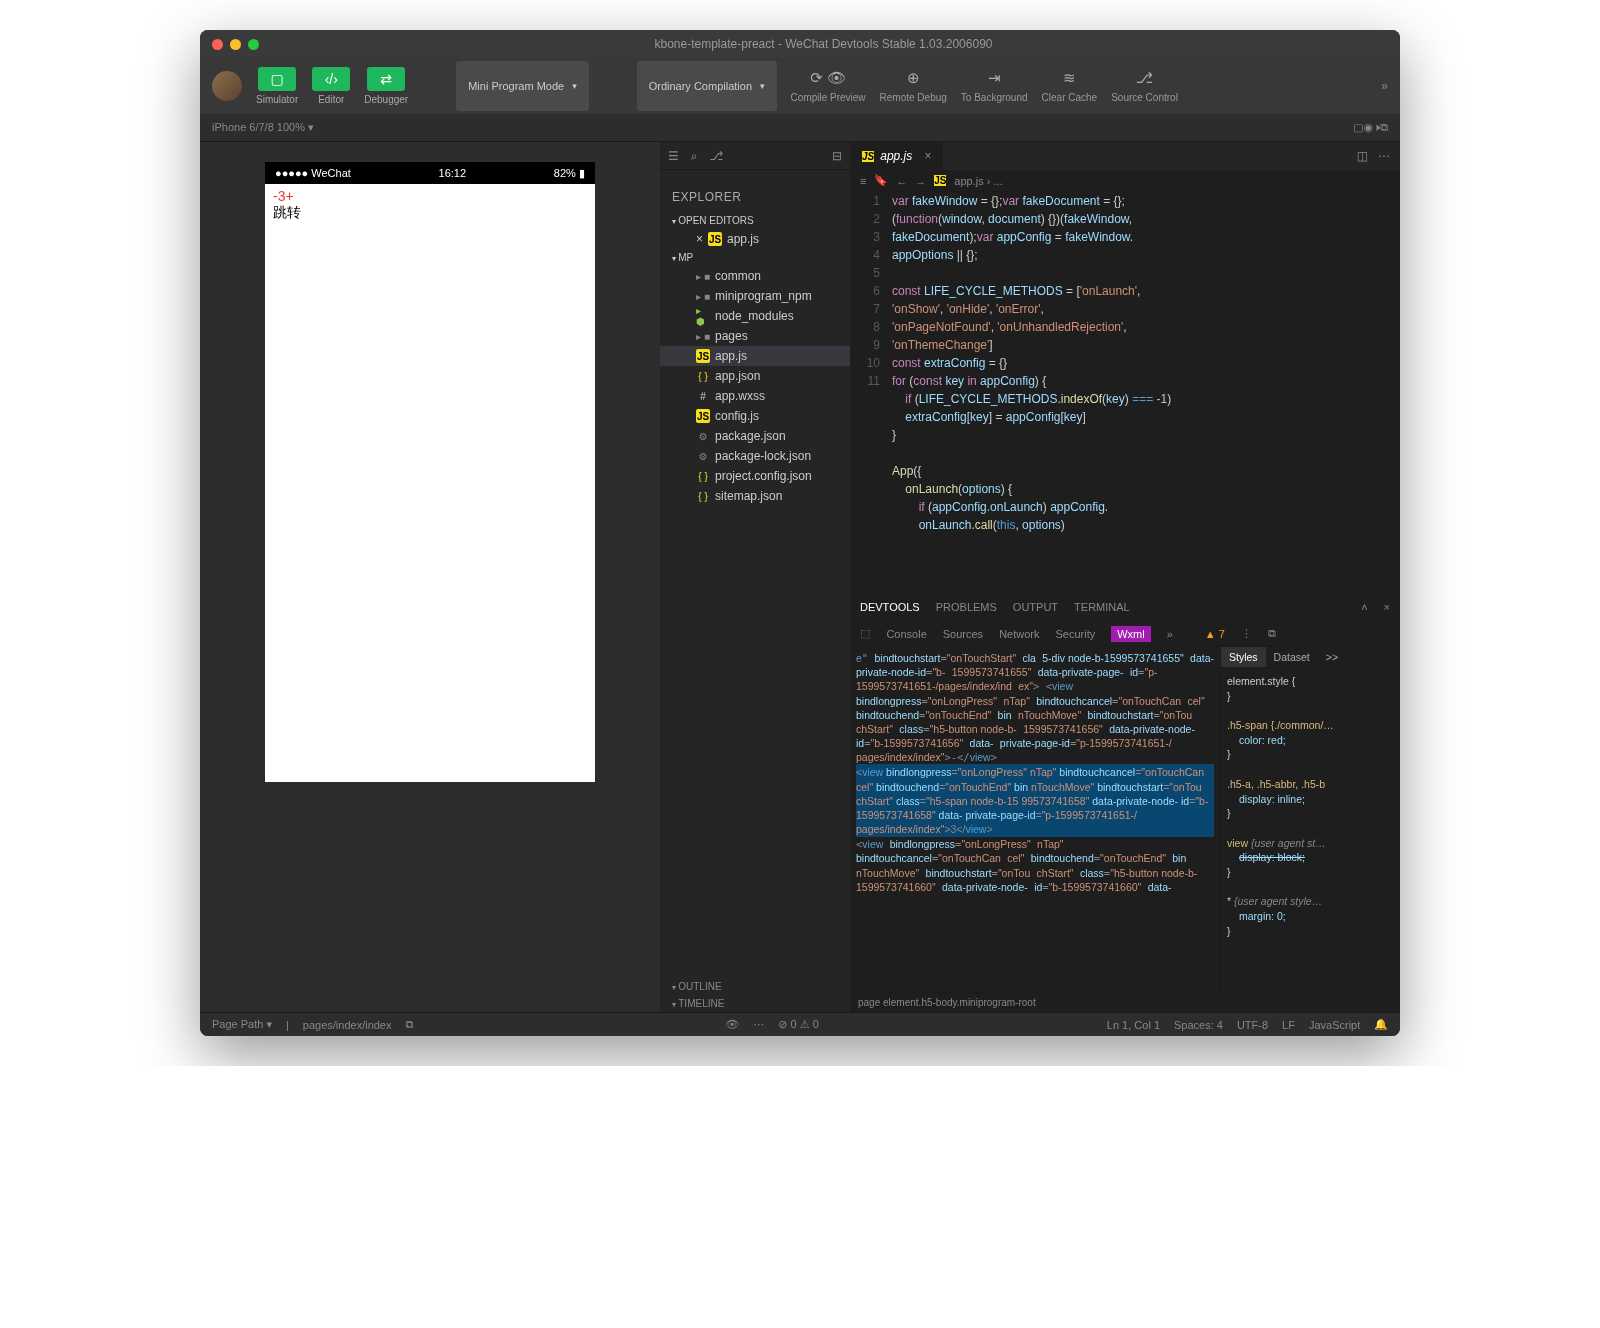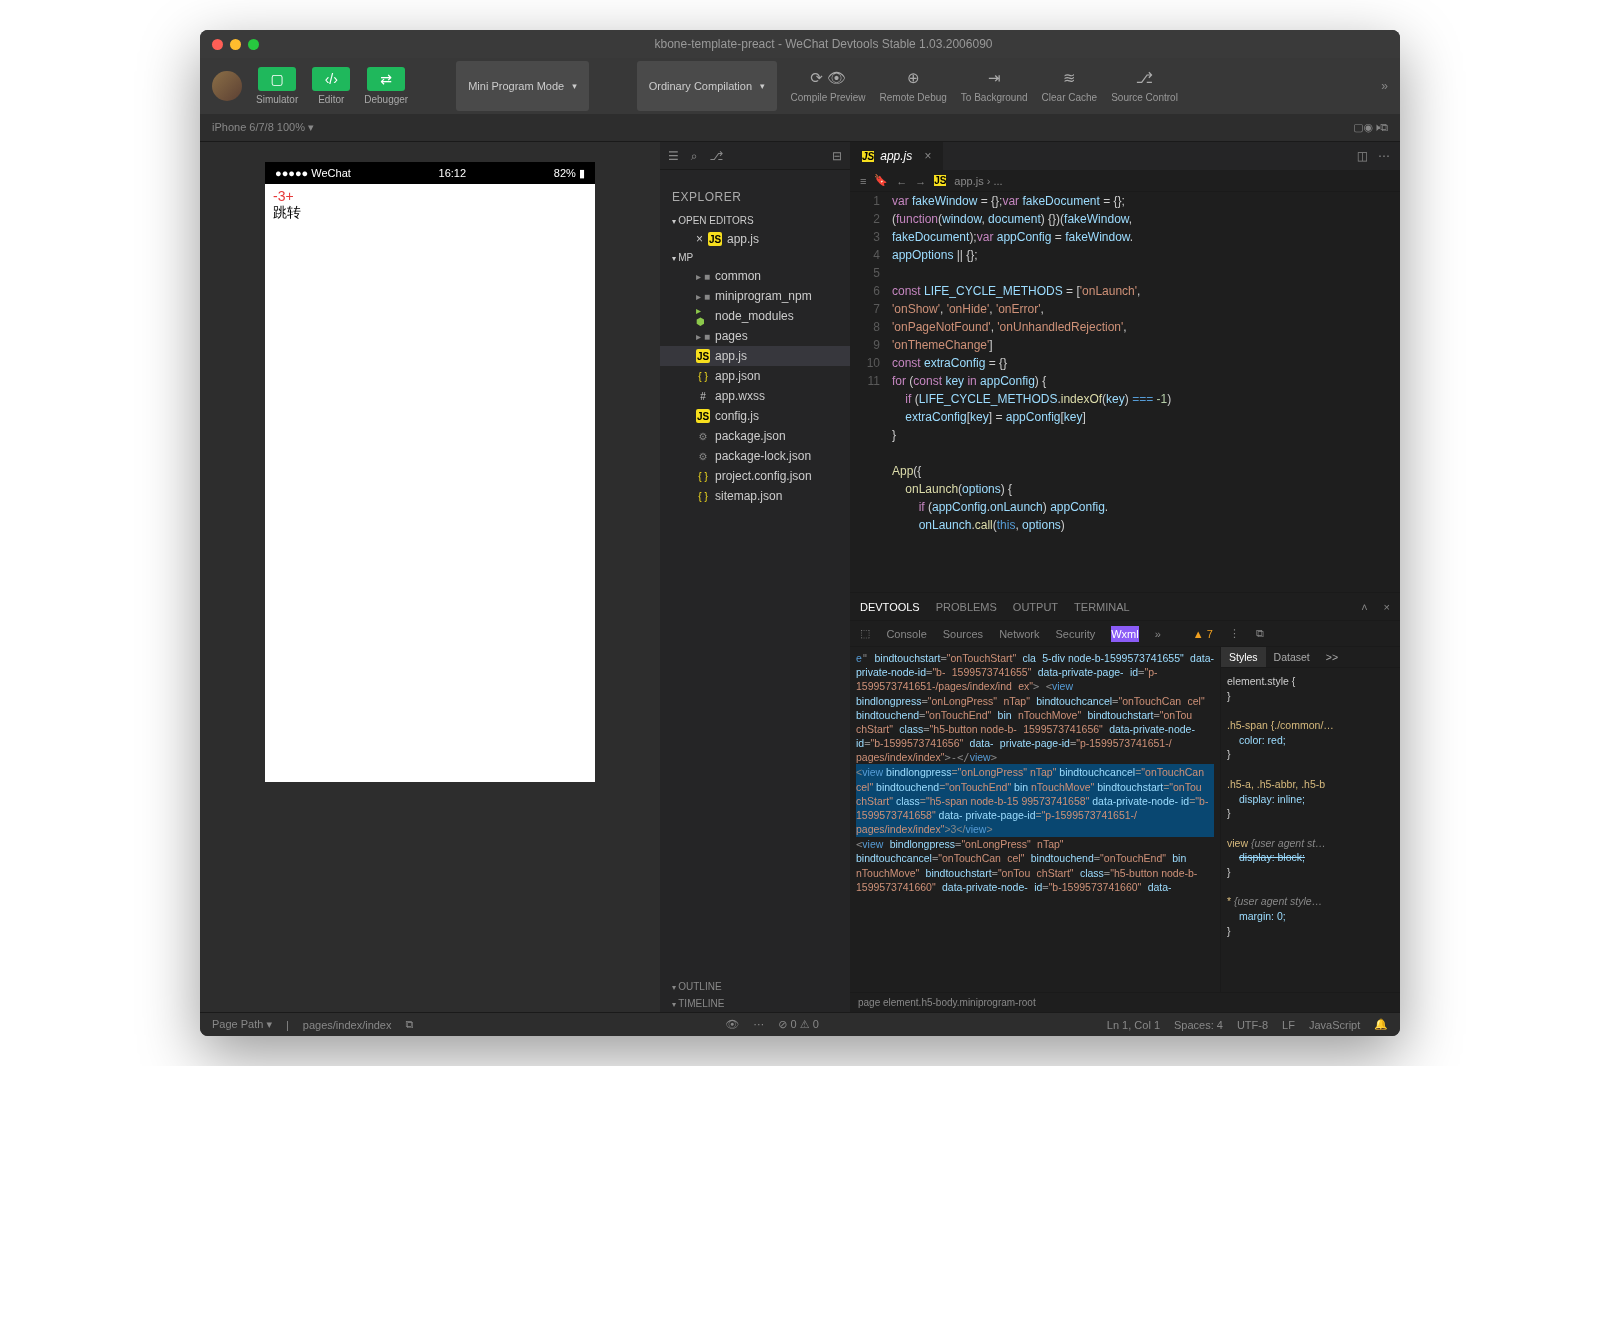--- a/index.html
+++ b/index.html
@@ -59,21 +59,21 @@
 .codetext .fn { color: #dcdcaa; }
 .codetext .vr { color: #9cdcfe; }
 .codetext .st { color: #ce9178; }
 .codetext .nm { color: #b5cea8; }
 .codetext .op { color: #569cd6; }
 .devtools { height: 420px; border-top: 1px solid #1a1a1a; display: flex; flex-direction: column; background: #1e1e1e; }
 .dvtabs { height: 28px; display: flex; align-items: center; padding: 0 10px; gap: 16px; color: #888; font-size: 11px; border-bottom: 1px solid #1a1a1a; }
 .dvtabs .act { color: #fff; text-align: right; }
 .dvtabs .sp { flex: 1; }
 .dvsub { height: 26px; display: flex; align-items: center; padding: 0 10px; gap: 16px; color: #888; font-size: 11px; border-bottom: 1px solid #1a1a1a; }
-.dvsub .act { color: #fff; background: #8b5cf6; padding: 2px 0; }
+.dvsub .act { color: #fff; background: #a21caf; padding: 2px 6px; }
 .dvbody { flex: 1; display: flex; min-height: 0; }
 .wxml { flex: 1; font-family: Menlo, monospace; font-size: 10.5px; line-height: 1.35; padding: 4px 6px; overflow: hidden; color: #888; }
 .wxml .tag { color: #569cd6; }
 .wxml .attr { color: #9cdcfe; }
 .wxml .val { color: #ce9178; }
 .wxml .hl { background: #094771; display: block; padding: 1px 0; }
 .styles { width: 180px; border-left: 1px solid #1a1a1a; font-size: 10.5px; }
 .stabs { display: flex; border-bottom: 1px solid #1a1a1a; }
 .stabs span { padding: 4px 8px; cursor: pointer; }
 .stabs .act { background: #333; color: #fff; }

